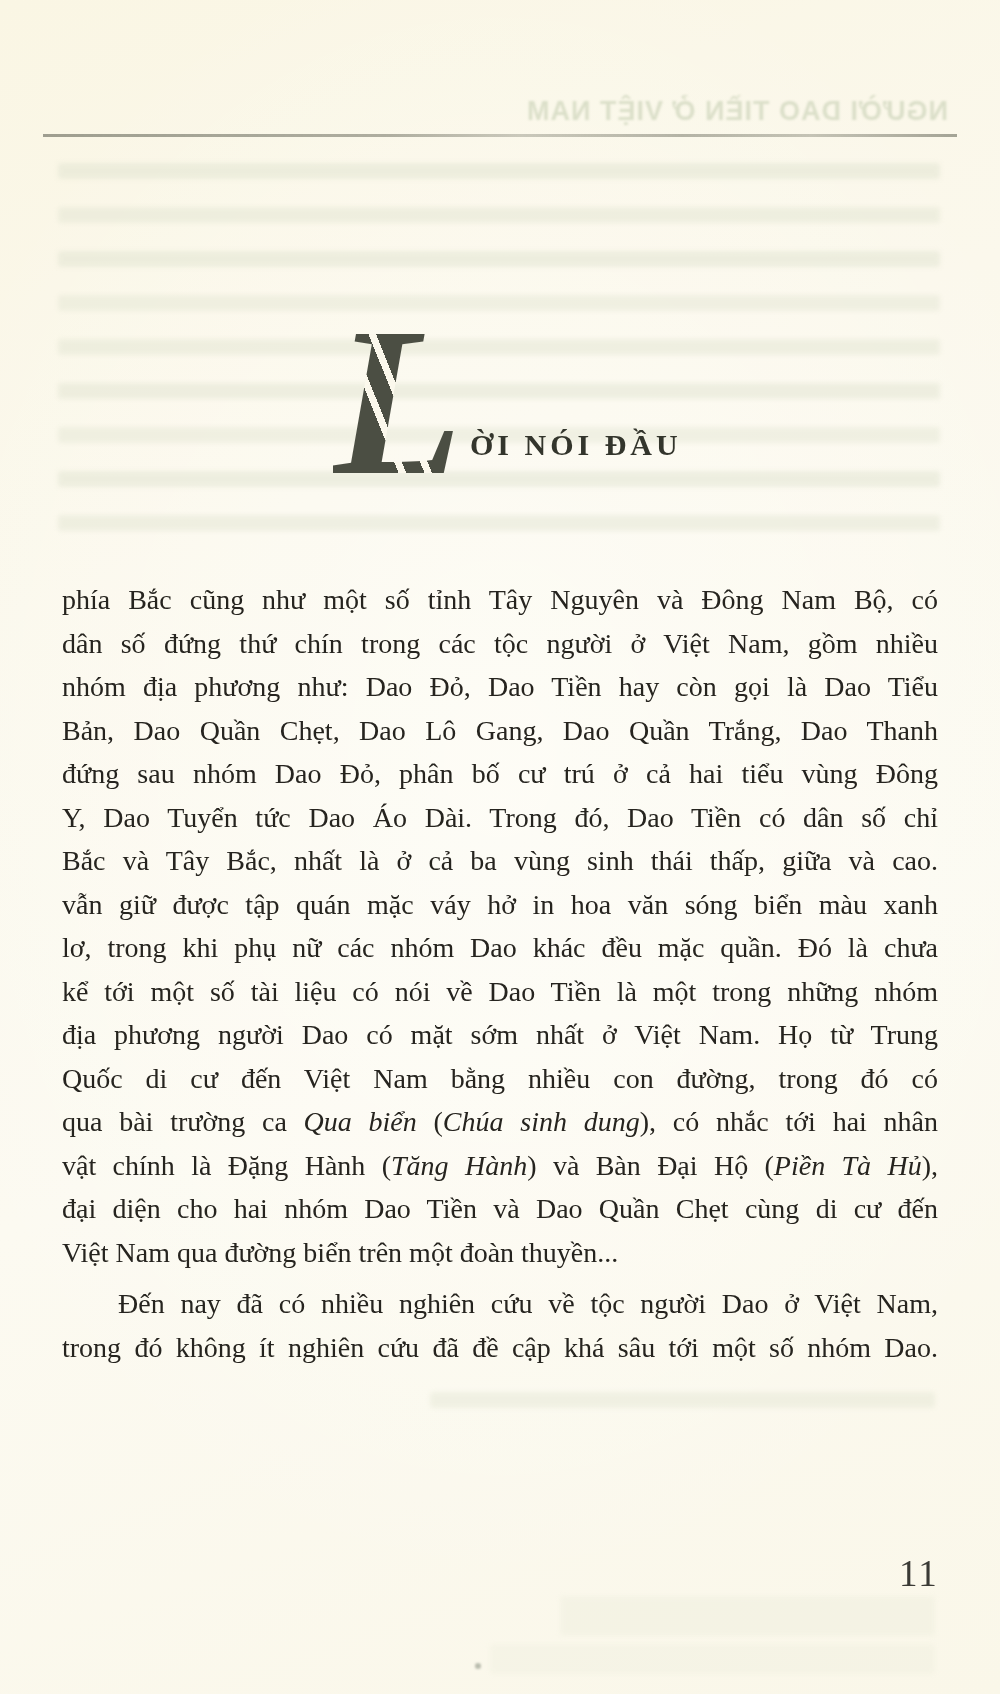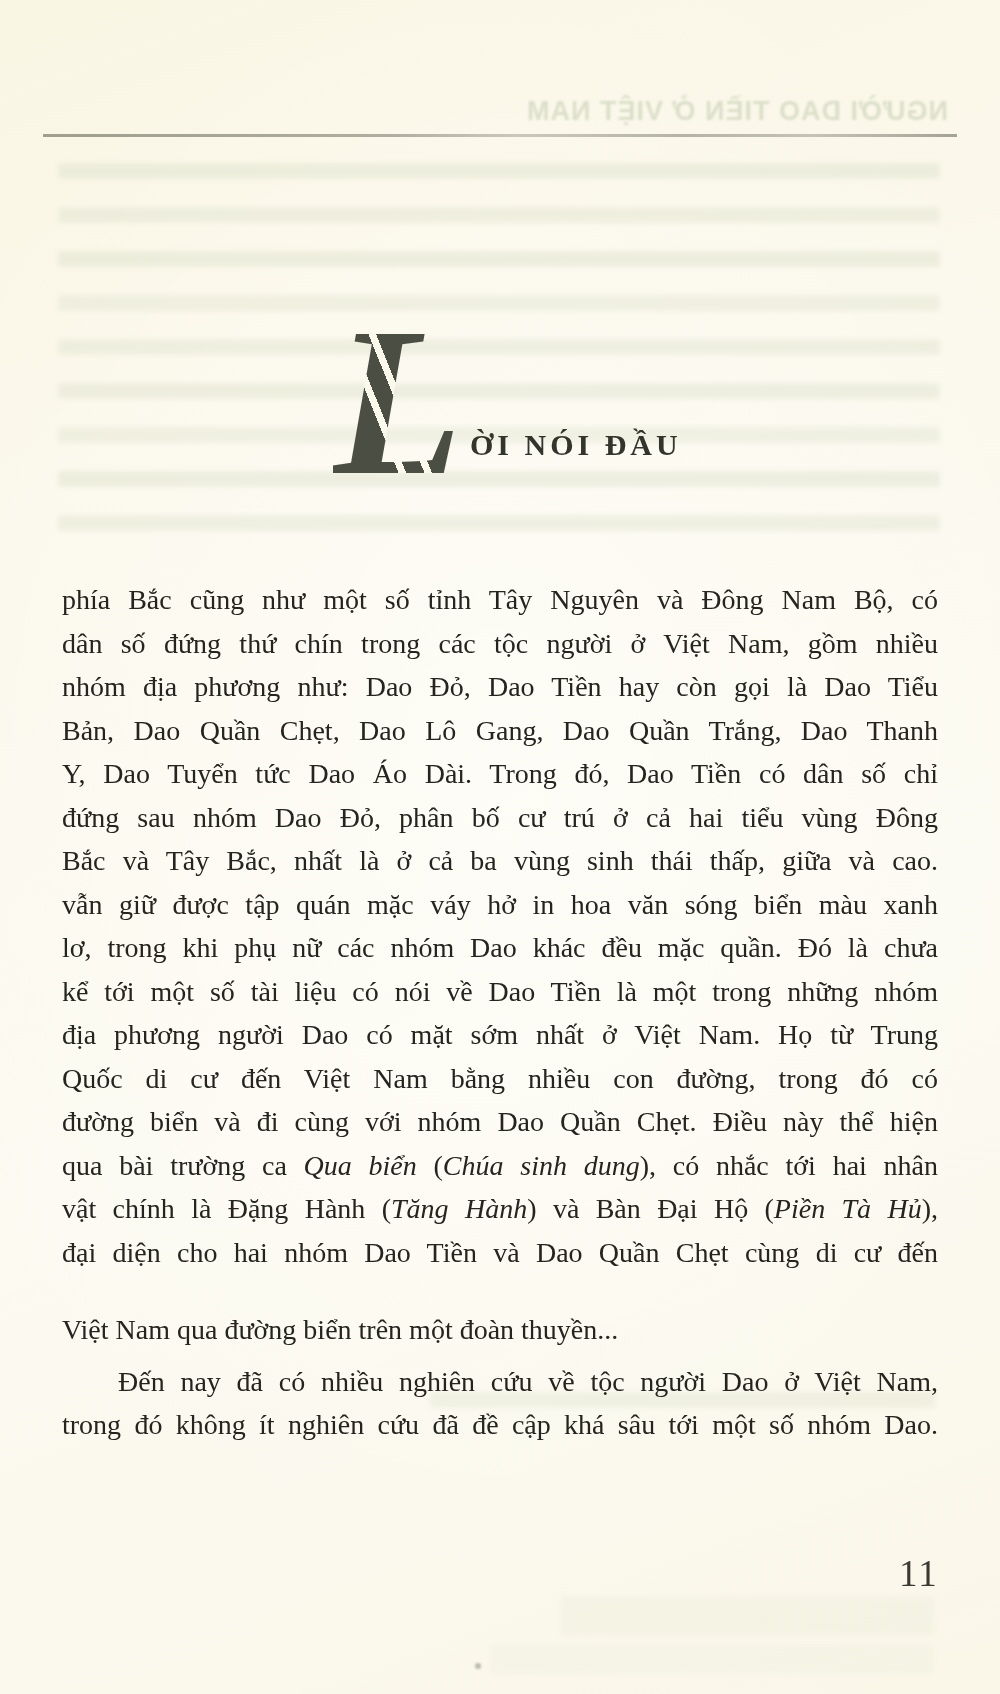--- a/index.html
+++ b/index.html
@@ -76,21 +76,21 @@
     overflow: hidden;
   }
   .para + .para { margin-top: 8px; }
   .bl {
     text-align: justify;
     text-align-last: justify;
     white-space: nowrap;
     height: 43.5px;
   }
   .bl.indent { padding-left: 56px; }
-  .bl.last { text-align-last: left; margin-top: 34px; }
+  .bl.last { text-align-last: left; }
   .it { font-style: italic; }
   
   .page-number {
     position: absolute;
     top: 1552px; left: 899px;
     font-size: 37px;
     color: #3a3a35;
     letter-spacing: 2px;
   }
   .speck {
@@ -126,29 +126,28 @@
     <span class="dropcap">L</span>
     <span class="title-rest">ỜI NÓI ĐẦU</span>
   </div>
 
   <div class="body-text">
       <div class="para">
         <div class="bl"><span>phía Bắc cũng như một số tỉnh Tây Nguyên và Đông Nam Bộ, có</span></div>
         <div class="bl"><span>dân số đứng thứ chín trong các tộc người ở Việt Nam, gồm nhiều</span></div>
         <div class="bl"><span>nhóm địa phương như: Dao Đỏ, Dao Tiền hay còn gọi là Dao Tiểu</span></div>
         <div class="bl"><span>Bản, Dao Quần Chẹt, Dao Lô Gang, Dao Quần Trắng, Dao Thanh</span></div>
+        <div class="bl"><span>đứng sau nhóm Dao Đỏ, phân bố cư trú ở cả hai tiểu vùng Đông</span></div>
         <div class="bl"><span>Y, Dao Tuyển tức Dao Áo Dài. Trong đó, Dao Tiền có dân số chỉ</span></div>
-        <div class="bl"><span>đứng sau nhóm Dao Đỏ, phân bố cư trú ở cả hai tiểu vùng Đông</span></div>
         <div class="bl"><span>Bắc và Tây Bắc, nhất là ở cả ba vùng sinh thái thấp, giữa và cao.</span></div>
         <div class="bl"><span>vẫn giữ được tập quán mặc váy hở in hoa văn sóng biển màu xanh</span></div>
         <div class="bl"><span>lơ, trong khi phụ nữ các nhóm Dao khác đều mặc quần. Đó là chưa</span></div>
         <div class="bl"><span>kể tới một số tài liệu có nói về Dao Tiền là một trong những nhóm</span></div>
         <div class="bl"><span>địa phương người Dao có mặt sớm nhất ở Việt Nam. Họ từ Trung</span></div>
         <div class="bl"><span>Quốc di cư đến Việt Nam bằng nhiều con đường, trong đó có</span></div>
-        <div class="bl"><span>đường biển và đi cùng với nhóm Dao Quần Chẹt. Điều này thể hiện</span></div>
         <div class="bl"><span>qua bài trường ca </span><span class="it">Qua biển</span><span> (</span><span class="it">Chúa sinh dung</span><span>), có nhắc tới hai nhân</span></div>
         <div class="bl"><span>vật chính là Đặng Hành (</span><span class="it">Tăng Hành</span><span>) và Bàn Đại Hộ (</span><span class="it">Piền Tà Hủ</span><span>),</span></div>
         <div class="bl"><span>đại diện cho hai nhóm Dao Tiền và Dao Quần Chẹt cùng di cư đến</span></div>
         <div class="bl last"><span>Việt Nam qua đường biển trên một đoàn thuyền...</span></div>
       </div>
       <div class="para">
         <div class="bl indent"><span>Đến nay đã có nhiều nghiên cứu về tộc người Dao ở Việt Nam,</span></div>
         <div class="bl"><span>trong đó không ít nghiên cứu đã đề cập khá sâu tới một số nhóm Dao.</span></div>
       </div>
     </div>

